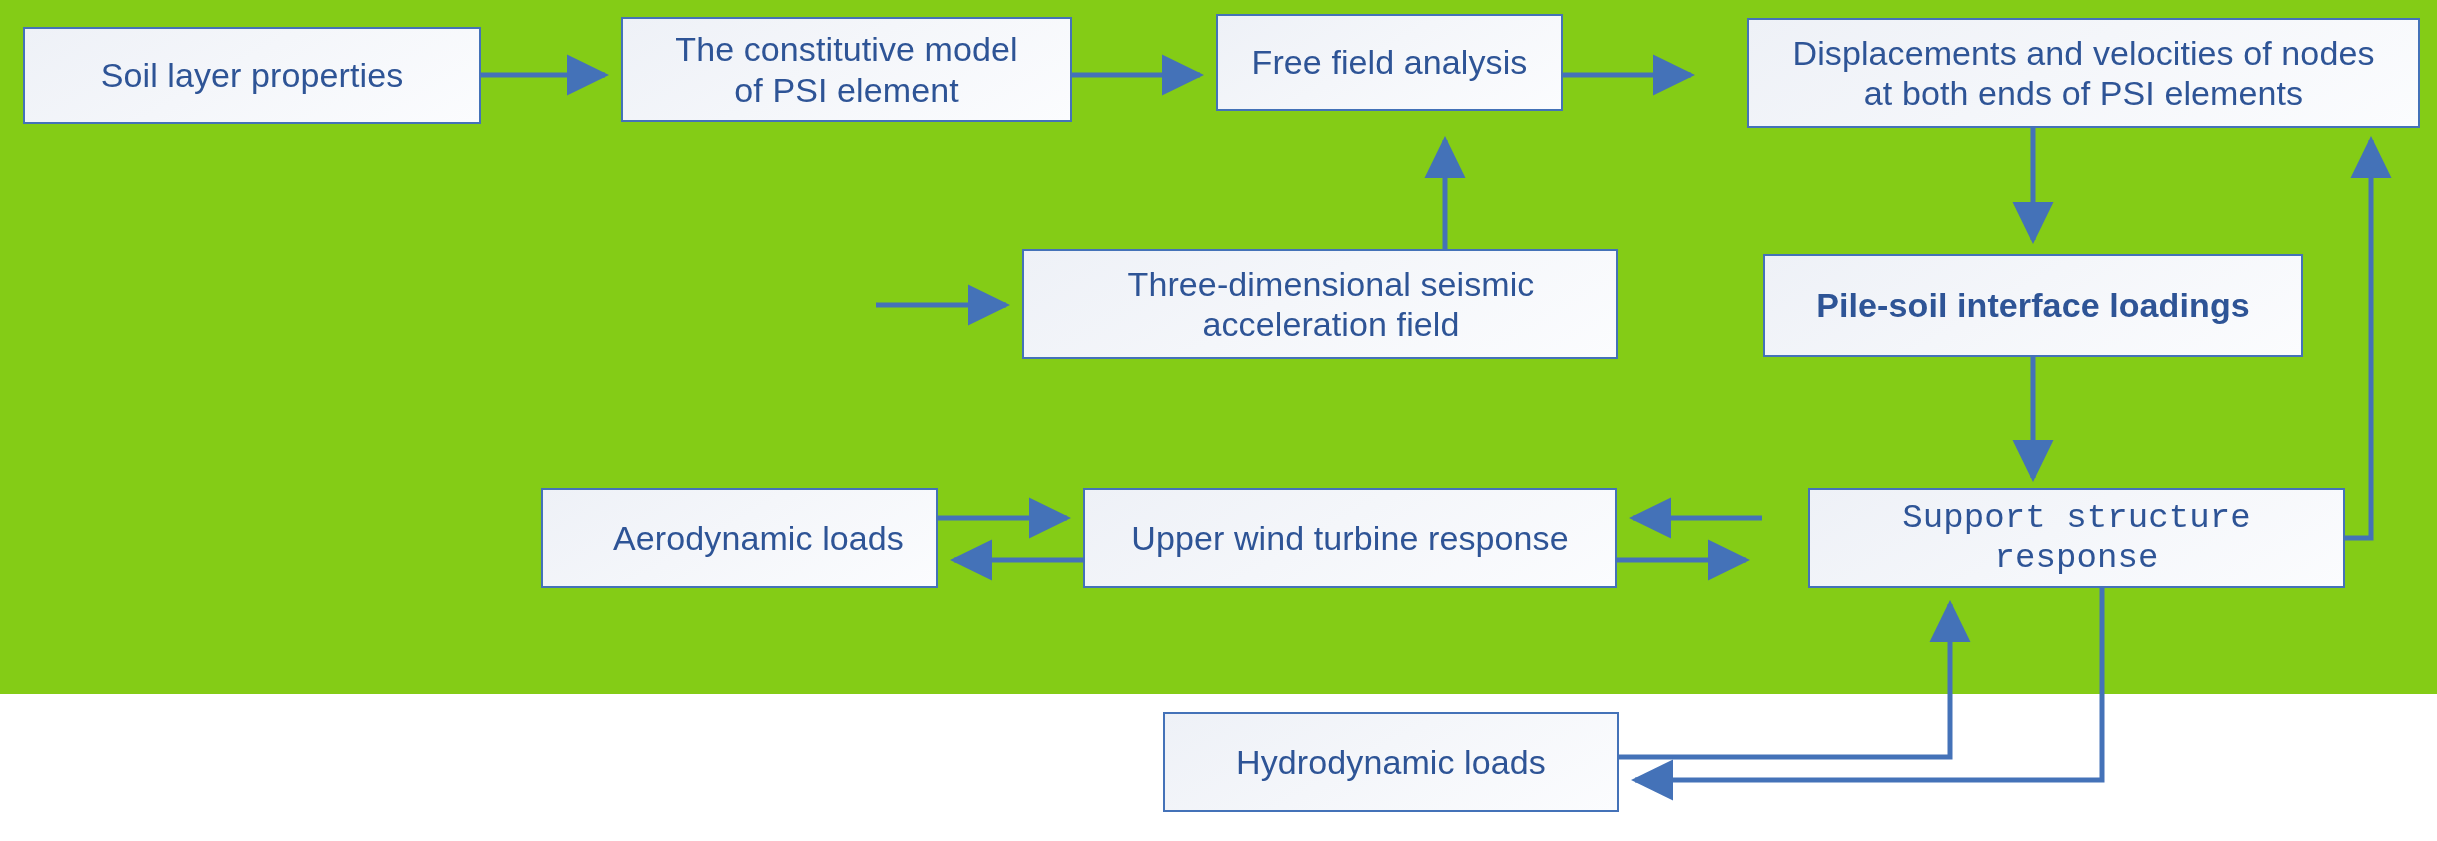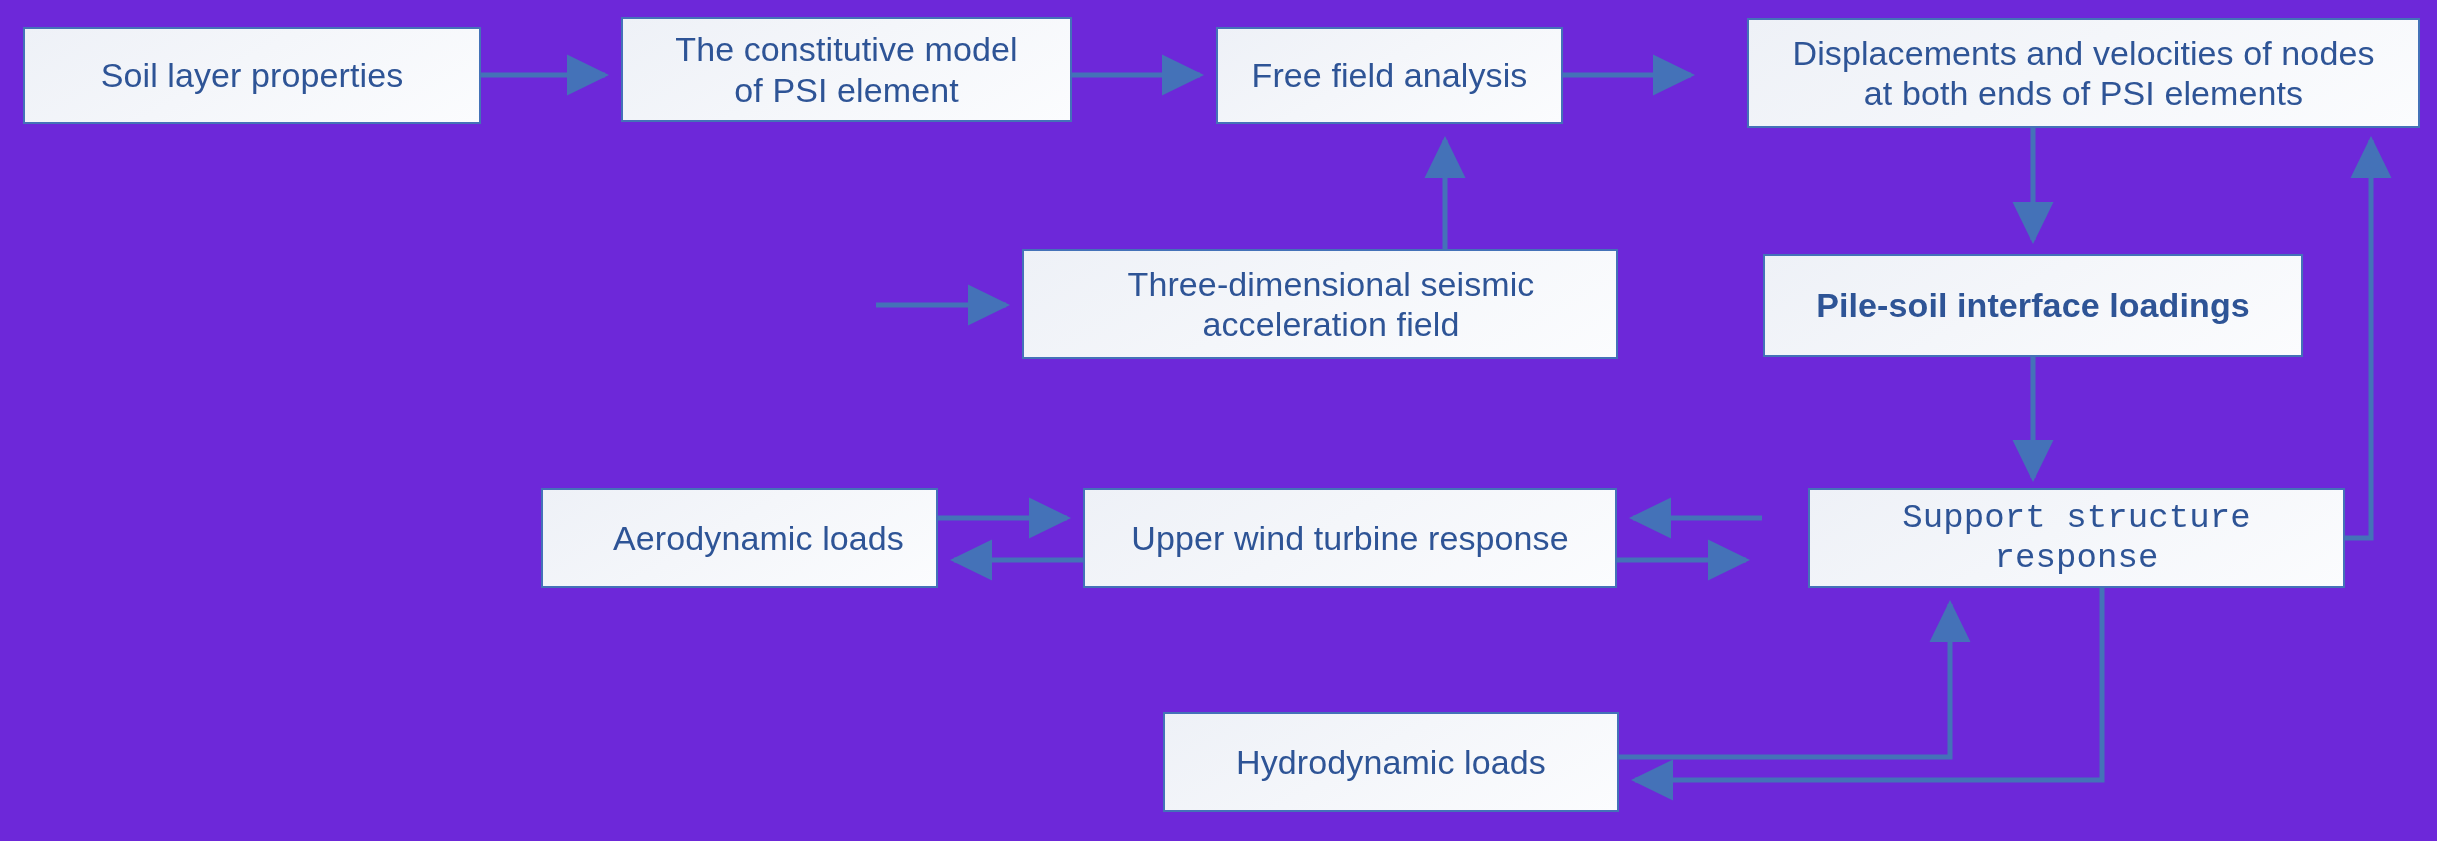--- a/index.html
+++ b/index.html
@@ -1,17 +1,17 @@
 <!DOCTYPE html>
 <html><head>
 <meta charset="utf-8">
 <style>
   html,body{margin:0;padding:0;background:#ffffff;}
   body{width:2437px;height:841px;overflow:hidden;font-family:"Liberation Sans",sans-serif;}
-  #stage{position:relative;width:2437px;height:841px;background:#6d28d9;}
+  #stage{position:relative;width:2437px;height:694px;background:#84cc16;}
   svg#wires{position:absolute;left:0;top:0;width:2437px;height:841px;}
   .node{
     position:absolute;
     box-sizing:border-box;
     border:2.5px solid #4472b8;
     background:linear-gradient(150deg,#eef1f7 0%,#f4f6fa 45%,#fbfcfe 100%);
     display:flex;align-items:center;justify-content:center;
     text-align:center;
     color:#2e5496;
     font-size:34px;
@@ -62,21 +62,21 @@
     </g>
   </svg>
 
   <div class="node" style="left:23px;top:27px;width:458px;height:97px;">
     <span>Soil layer properties</span>
   </div>
   <div class="node" style="left:621px;top:17px;width:451px;height:105px;">
     <span>The constitutive model
 of PSI element</span>
   </div>
-  <div class="node" style="left:1216px;top:27px;width:347px;height:97px;text-align:right;">
+  <div class="node" style="left:1216px;top:14px;width:347px;height:97px;text-align:right;">
     <span>Free field analysis</span>
   </div>
   <div class="node" style="left:1707px;top:18px;width:673px;height:110px;margin-left:40px;">
     <span>Displacements and velocities of nodes
 at both ends of PSI elements</span>
   </div>
 
   <div class="node" style="left:1022px;top:249px;width:596px;height:110px;padding-left:32px;">
     <span>Three-dimensional seismic
 acceleration field</span>

